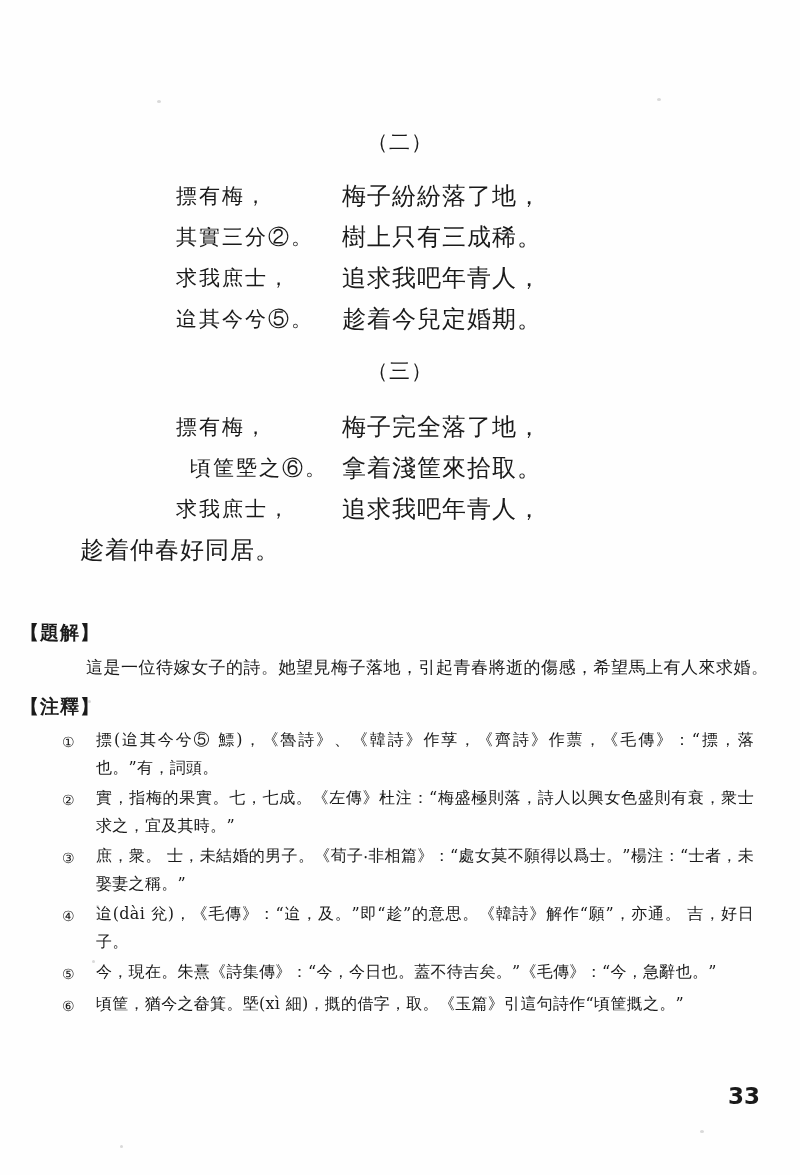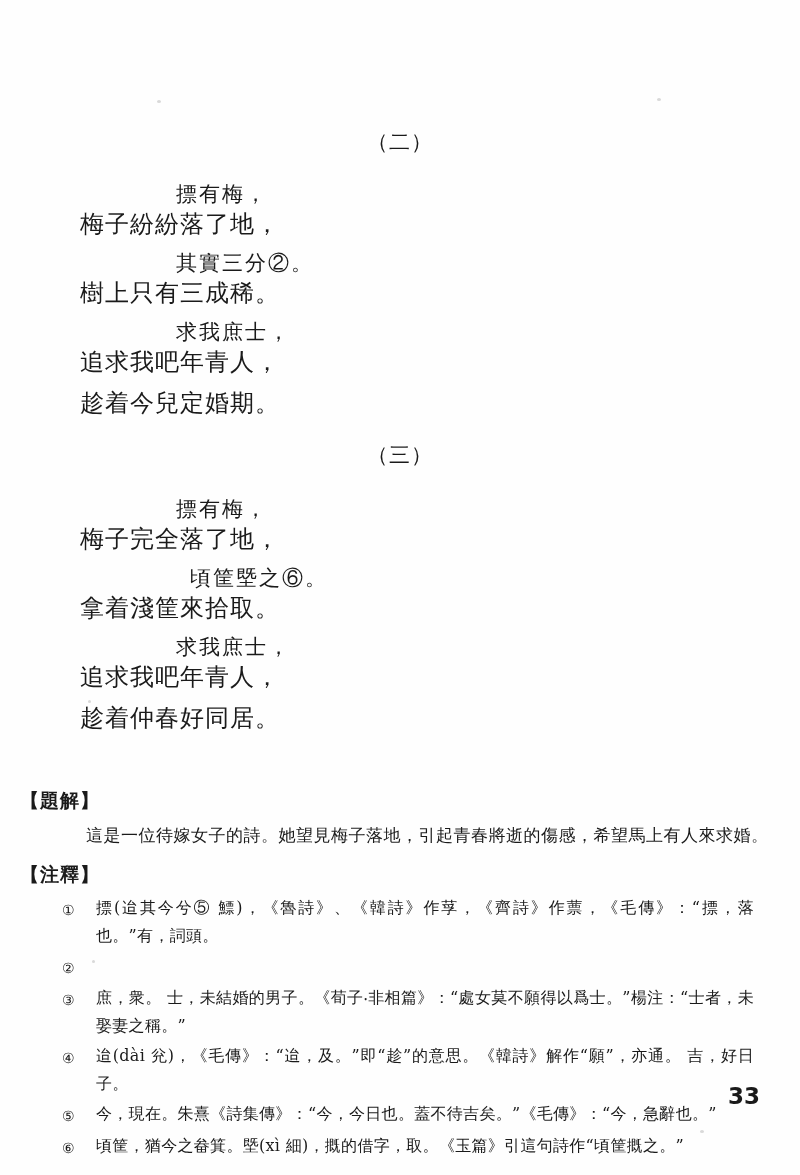--- a/index.html
+++ b/index.html
@@ -35,23 +35,22 @@
     font-size: 21px;
     letter-spacing: 1px;
     margin: 0;
   }
   .stanza {
     width: 640px;
     margin: 0 auto;
   }
   .verse-row {
     display: flex;
-    align-items: flex-start;
+    align-items: center;
     margin: 0 0 9px 0;
-    flex-direction: column;
   }
   .col-orig {
     width: 262px;
     font-size: 21px;
     letter-spacing: 2px;
     padding-left: 96px;
     box-sizing: border-box;
     white-space: nowrap;
   }
   .col-trans {
@@ -134,20 +133,21 @@
         </div>
         <div class="verse-row">
           <div class="col-orig">其實三分②。</div>
           <div class="col-trans">樹上只有三成稀。</div>
         </div>
         <div class="verse-row">
           <div class="col-orig">求我庶士，</div>
           <div class="col-trans">追求我吧年青人，</div>
         </div>
         <div class="verse-row">
+          <div class="col-orig">迨其今兮⑤。</div>
           <div class="col-trans">趁着今兒定婚期。</div>
         </div>
       </div>
     </div>
 
     <div style="margin-top:22px;">
       <p class="section-num">（三）</p>
       <div class="stanza" style="margin-top:26px;">
         <div class="verse-row">
           <div class="col-orig">摽有梅，</div>
@@ -174,20 +174,21 @@
 
     <div style="margin-top:12px;">
       <h2 class="heading">【注釋】</h2>
       <ul class="notes">
         <li class="note-item">
           <span class="note-marker">①</span>
           <span class="note-text">摽(迨其今兮⑤ 鰾)，《魯詩》、《韓詩》作莩，《齊詩》作蔈，《毛傳》：“摽，落也。”有，詞頭。</span>
         </li>
         <li class="note-item">
           <span class="note-marker">②</span>
+          <span class="note-text">實，指梅的果實。七，七成。《左傳》杜注：“梅盛極則落，詩人以興女色盛則有衰，衆士求之，宜及其時。”</span>
         </li>
         <li class="note-item">
           <span class="note-marker">③</span>
           <span class="note-text">庶，衆。 士，未結婚的男子。《荀子‧非相篇》：“處女莫不願得以爲士。”楊注：“士者，未娶妻之稱。”</span>
         </li>
         <li class="note-item">
           <span class="note-marker">④</span>
           <span class="note-text">迨(dài 兊)，《毛傳》：“迨，及。”即“趁”的意思。《韓詩》解作“願”，亦通。 吉，好日子。</span>
         </li>
         <li class="note-item">

